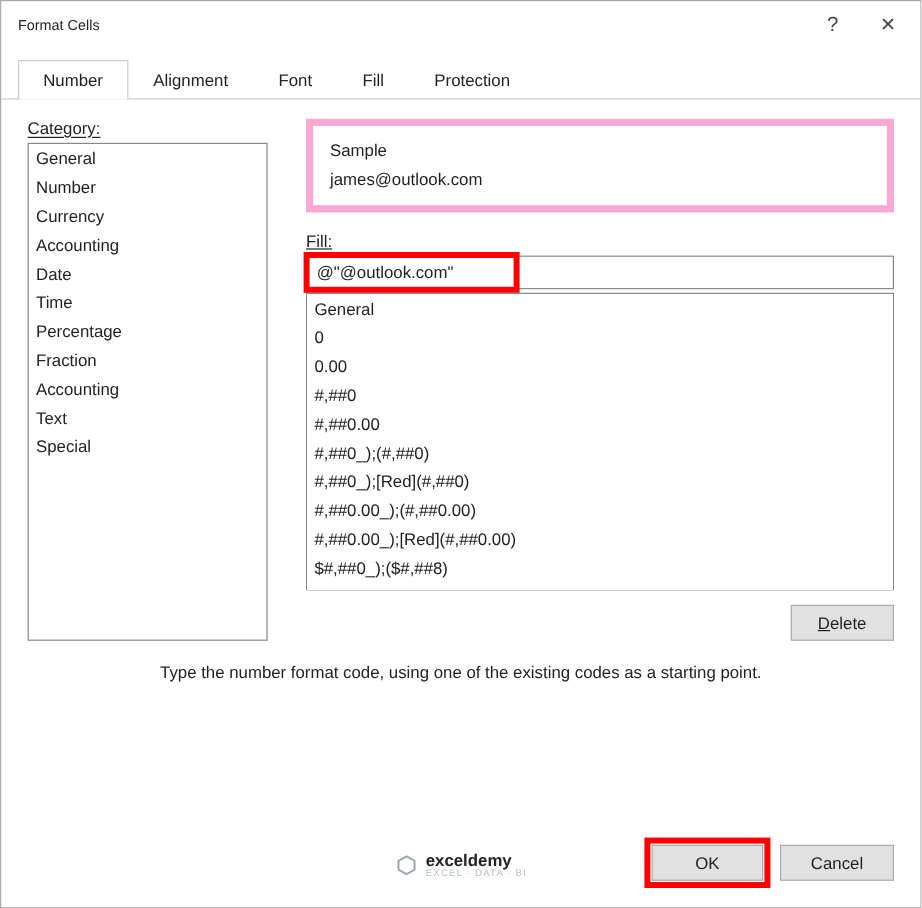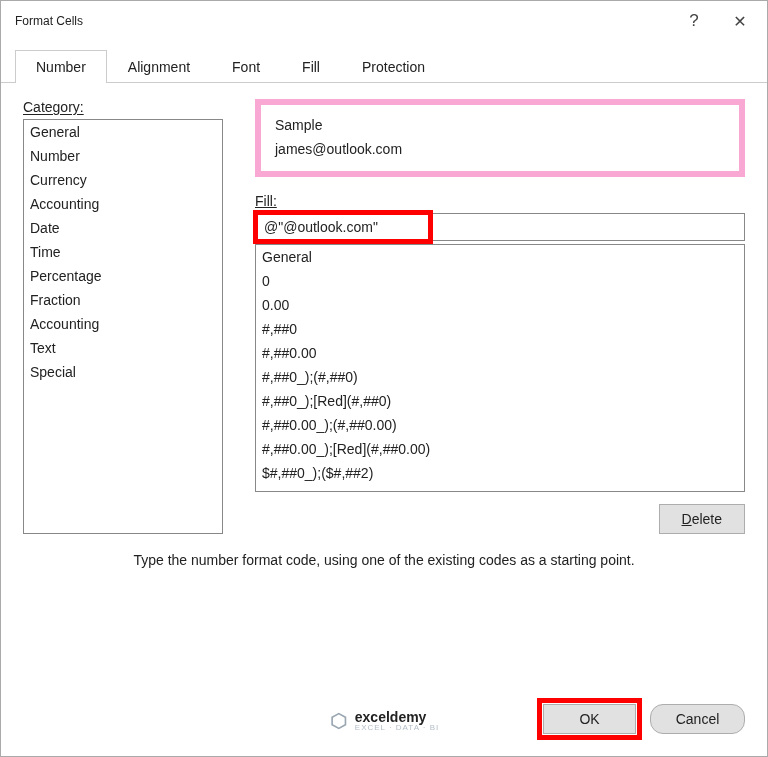--- a/index.html
+++ b/index.html
@@ -48,21 +48,21 @@
 .btn { border: 1px solid #adadad; background: #e1e1e1; padding: 6px 22px; cursor: pointer; font-size: 14px; }
 .delete-btn .u { text-decoration: underline; }
 
 .hint { margin-top: 18px; text-align: center; }
 
 
 .footer { padding: 14px 22px 22px 22px; display: flex; align-items: center; justify-content: flex-end; gap: 14px; position: relative; }
 .ok-wrap { position: relative; }
 .ok-hl { position: absolute; border: 5px solid #f00; left: -6px; top: -6px; right: -6px; bottom: -6px; pointer-events: none; }
 .ok-btn { width: 93px; }
-.cancel-btn { width: 95px; border-radius: 13px; }
+.cancel-btn { width: 95px; }
 
 
 .watermark { position: absolute; left: 50%; transform: translateX(-50%); bottom: 24px; display: flex; align-items: center; gap: 6px; color: #9aa7b3; font-size: 18px; pointer-events: none; }
 .watermark .logo { width: 20px; height: 20px; }
 .watermark .sub { font-size: 8px; letter-spacing: 1px; color: #b4bec8; display: block; margin-top: -2px; }
 
 
 .format-list::-webkit-scrollbar, .listbox::-webkit-scrollbar { width: 17px; }
 .format-list::-webkit-scrollbar-track, .listbox::-webkit-scrollbar-track { background: #f0f0f0; }
 .format-list::-webkit-scrollbar-thumb, .listbox::-webkit-scrollbar-thumb { background: #c2c2c2; border: 1px solid #a0a0a0; }
@@ -123,21 +123,21 @@
         <div class="format-list" id="fmtlist">
             <div class="list-item">General</div>
             <div class="list-item">0</div>
             <div class="list-item">0.00</div>
             <div class="list-item">#,##0</div>
             <div class="list-item">#,##0.00</div>
             <div class="list-item">#,##0_);(#,##0)</div>
             <div class="list-item">#,##0_);[Red](#,##0)</div>
             <div class="list-item">#,##0.00_);(#,##0.00)</div>
             <div class="list-item">#,##0.00_);[Red](#,##0.00)</div>
-            <div class="list-item">$#,##0_);($#,##2)</div>
+            <div class="list-item">$#,##0_);($#,##8)</div>
             <div class="list-item">$#,##0_);[Red]($#,##0)</div>
           </div>
 
         <div class="delete-row">
           <button class="btn delete-btn"><span class="u">D</span><span id="delrest">elete</span></button>
         </div>
       </div>
     </div>
 
     <div class="hint">Type the number format code, using one of the existing codes as a starting point.</div>

